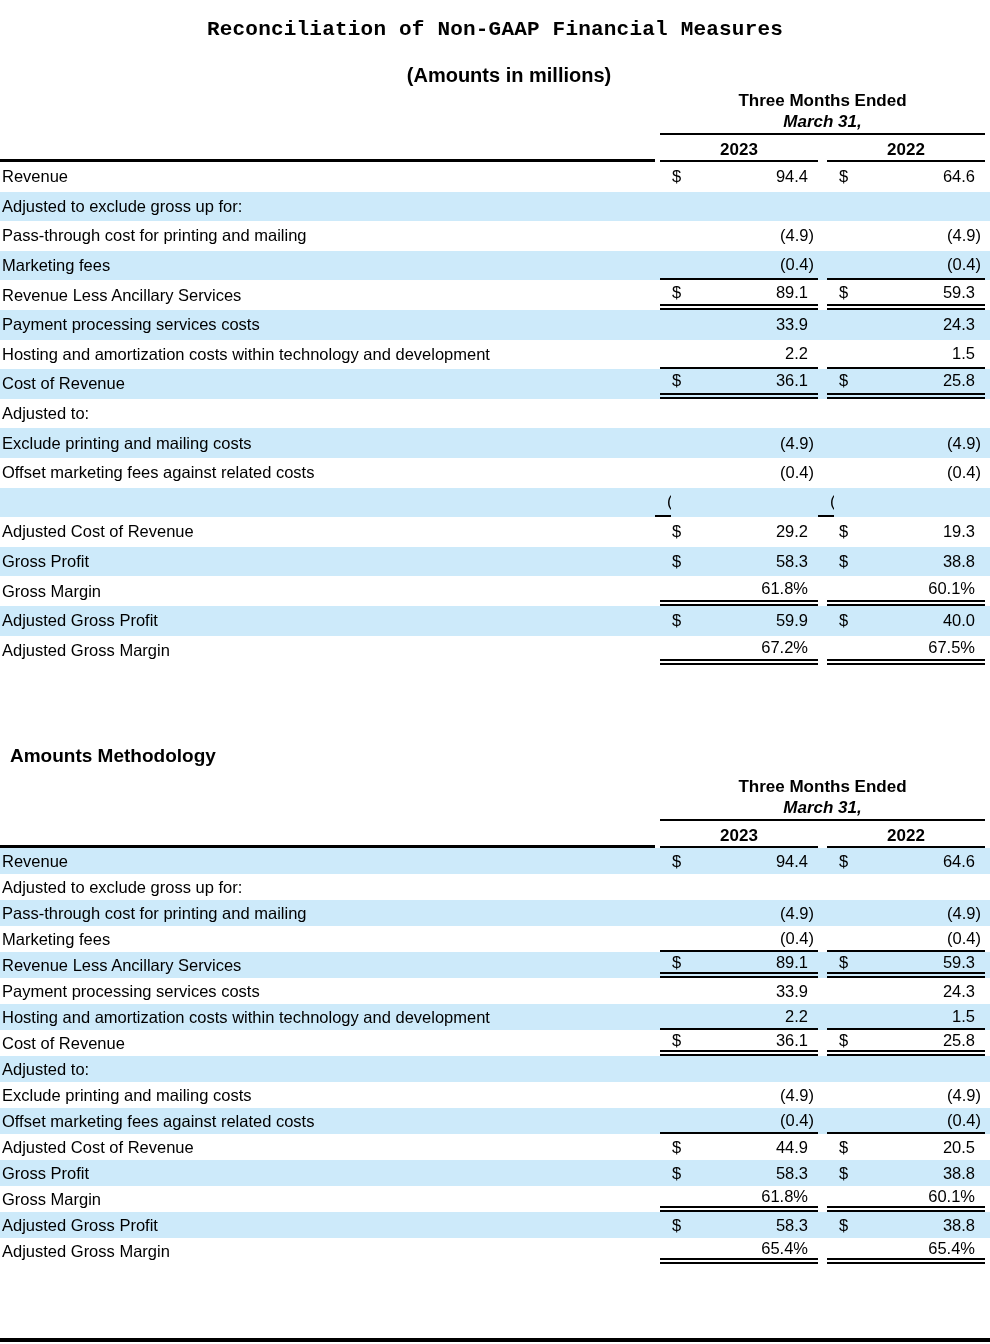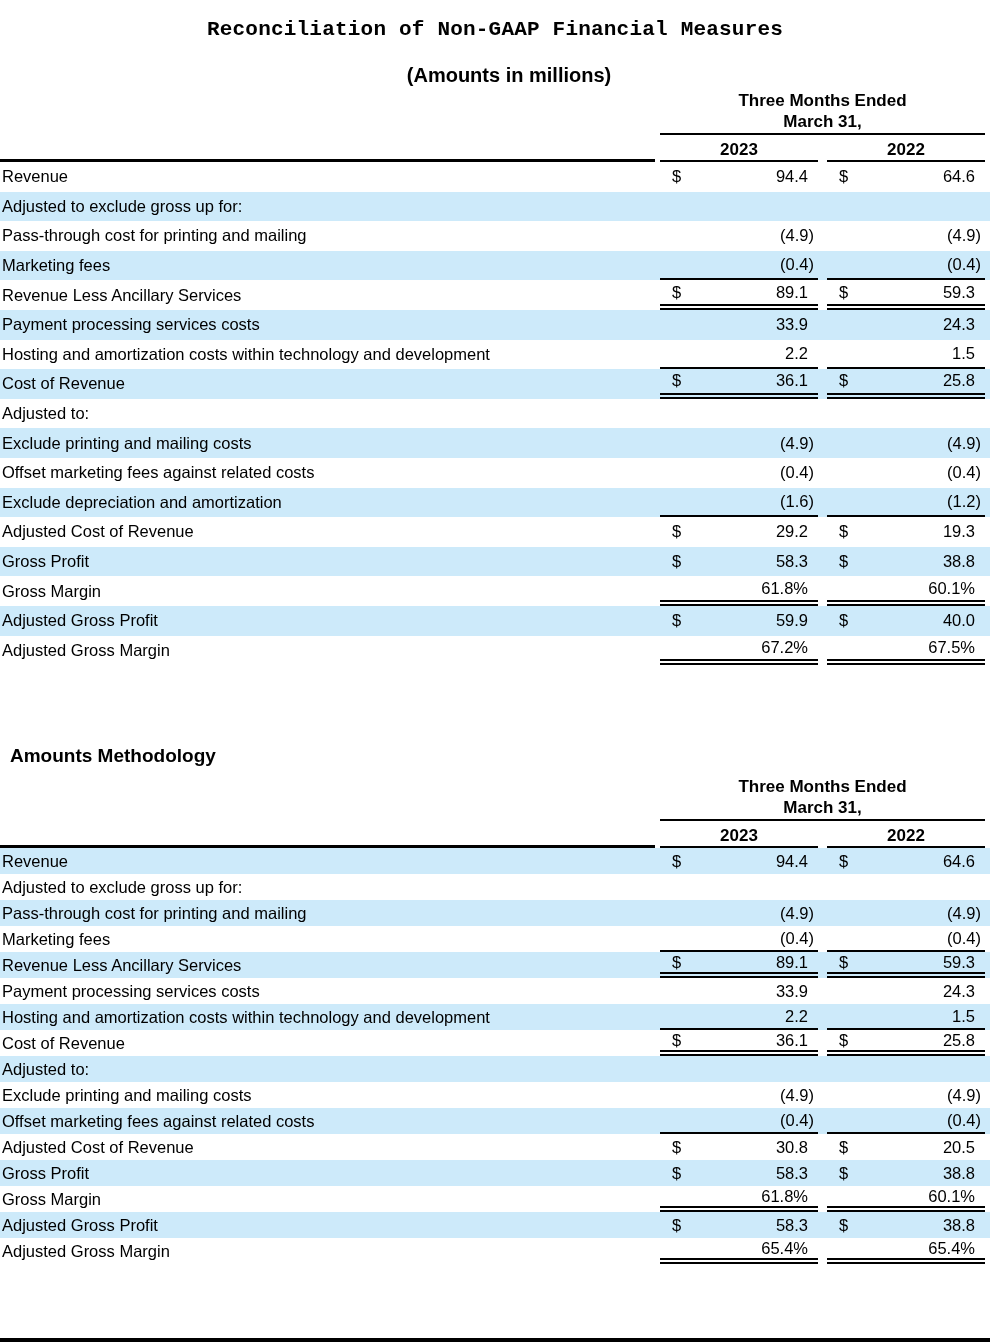--- a/index.html
+++ b/index.html
@@ -40,21 +40,21 @@
   .hrow1 { height: 24px; }
   .hrow2 { height: 24px; }
   .hrow3 { height: 27px; }
   .hspan {
     grid-column: 3 / 6;
     text-align: center;
     font-size: 17px; font-weight: bold;
     display: flex; align-items: flex-end; justify-content: center;
     box-sizing: border-box;
   }
-  .hspan.ruled { border-bottom: 2px solid #000; padding-bottom: 1px; }
+  .hspan.ruled { border-bottom: 2px solid #000; padding-bottom: 1px; font-style: italic; }
   .hlabel { grid-column: 1 / 2; }
   .hlabel.ruled { border-bottom: 3px solid #000; box-sizing: border-box; }
   .year-cell {
     text-align: center;
     font-size: 17px; font-weight: bold;
     display: flex; align-items: flex-end; justify-content: center;
     border-bottom: 2px solid #000;
     box-sizing: border-box;
     padding-bottom: 0;
   }
@@ -244,21 +244,20 @@
           <div class="cell vcell paren">
             <span class="num">(0.4)</span>
           </div>
           <div></div>
           <div class="cell vcell paren">
             <span class="num">(0.4)</span>
           </div>
           <div></div>
         </div>
         <div class="grid trow shade u1">
-          <div class="cell lcell">Exclude depreciation and amortization</div>
           <div></div>
           <div class="cell vcell paren">
             <span class="num">(1.6)</span>
           </div>
           <div></div>
           <div class="cell vcell paren">
             <span class="num">(1.2)</span>
           </div>
           <div></div>
         </div>
@@ -490,21 +489,21 @@
           <div class="cell vcell paren">
             <span class="num">(0.4)</span>
           </div>
           <div></div>
         </div>
         <div class="grid trow">
           <div class="cell lcell">Adjusted Cost of Revenue</div>
           <div></div>
           <div class="cell vcell">
             <span class="cur">$</span>
-            <span class="num">30.8</span>
+            <span class="num">44.9</span>
           </div>
           <div></div>
           <div class="cell vcell">
             <span class="cur">$</span>
             <span class="num">20.5</span>
           </div>
           <div></div>
         </div>
         <div class="grid trow shade">
           <div class="cell lcell">Gross Profit</div>

